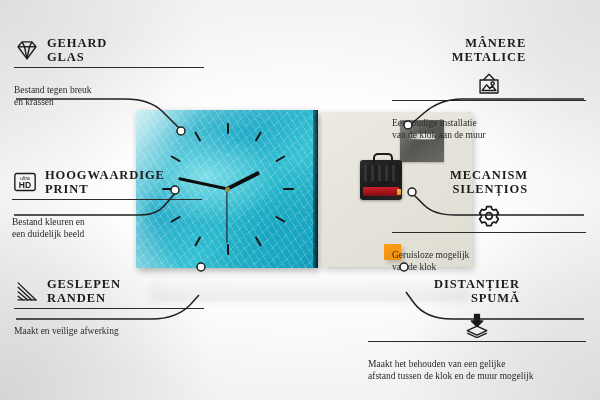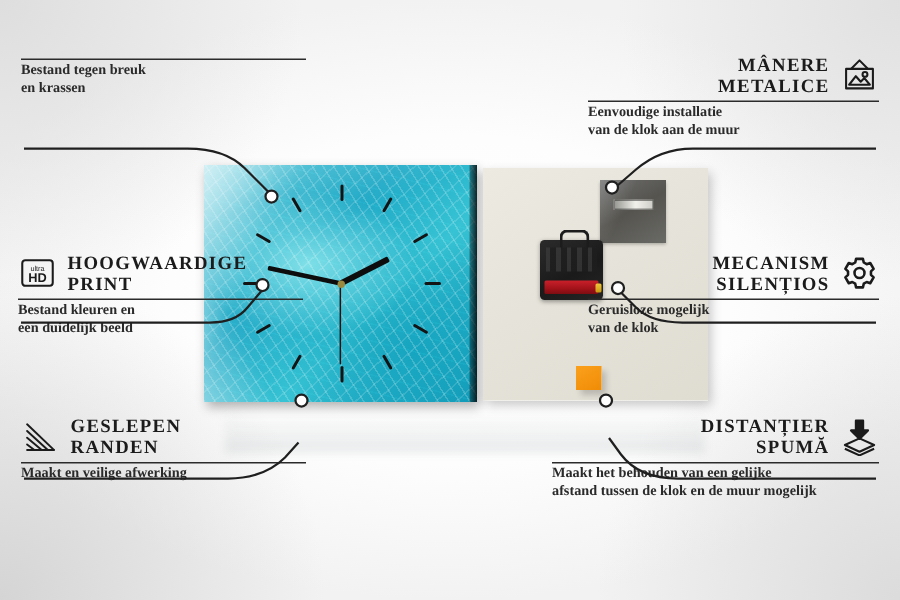--- a/index.html
+++ b/index.html
@@ -20,34 +20,33 @@
       radial-gradient(circle at 0% 0%, rgba(215,215,215,.75) 0%, rgba(215,215,215,0) 28%),
       radial-gradient(circle at 100% 0%, rgba(215,215,215,.65) 0%, rgba(215,215,215,0) 26%),
       radial-gradient(circle at 0% 100%, rgba(205,205,205,.8) 0%, rgba(205,205,205,0) 30%),
       radial-gradient(circle at 100% 100%, rgba(210,210,210,.7) 0%, rgba(210,210,210,0) 28%);
     pointer-events:none;z-index:0;
   }
 
   
   .feature{position:absolute;z-index:6;}
   .feat-head{display:flex;align-items:center;gap:7px;}
-  .feat-head.right{flex-direction:row;justify-content:flex-end;}
+  .feat-head.right{flex-direction:column;justify-content:flex-end;}
   .feat-title{
     font-family:"Liberation Serif", serif;
     font-size:12.5px;font-weight:700;letter-spacing:.9px;
     color:#1b1b1b;line-height:14px;text-transform:uppercase;
     white-space:pre-line;
   }
   .feat-title.ralign{text-align:right;}
   .rule{height:1px;background:#2b2b2b;margin-top:3px;}
   .feat-desc{
     font-family:"Liberation Serif", serif;
-    font-size:9.5px;color:#2a2a2a;line-height:11.5px;margin-top:2px;
+    font-size:9.5px;color:#2a2a2a;line-height:11.5px;margin-top:17px;
     white-space:pre-line;
-    font-weight:bold;
   }
   .feat-desc.ralign{text-align:left;}
   .ico{flex:0 0 auto;width:26px;height:26px;display:block;text-align:right;}
   .ico svg{display:block;width:26px;height:26px;}
 
   
   #f-glass{left:14px;top:36px;width:190px;}
   #f-print{left:12px;top:168px;width:190px;}
   #f-edges{left:14px;top:277px;width:190px;}
   
@@ -209,20 +208,34 @@
       <circle cx="181" cy="131" r="4"></circle>
       <circle cx="175" cy="190" r="4"></circle>
       <circle cx="201" cy="267" r="4"></circle>
       <circle cx="408" cy="125" r="4"></circle>
       <circle cx="412" cy="192" r="4"></circle>
       <circle cx="404" cy="267" r="4"></circle>
     </g>
   </svg>
 
   <div class="feature" id="f-glass">
+    <div class="feat-head">
+      <span class="ico">
+        <svg viewBox="0 0 32 32">
+            <g fill="none" stroke="#1b1b1b" stroke-width="1.7" stroke-linejoin="round">
+          <path d="M5,12 L16,27 L27,12 L22,6 L10,6 Z"></path>
+          <path d="M5,12 L27,12"></path>
+              <path d="M10,6 L13,12 L16,27"></path>
+              <path d="M22,6 L19,12 L16,27"></path>
+        </g>
+          </svg>
+      </span>
+      <span class="feat-title">GEHARD
+GLAS</span>
+    </div>
     <div class="rule"></div>
     <div class="feat-desc">Bestand tegen breuk
 en krassen</div>
   </div>
 
   <div class="feature" id="f-print">
     <div class="feat-head">
       <span class="ico">
         <svg viewBox="0 0 32 32">
           <rect x="3.5" y="5.5" width="25" height="21" rx="2.5" fill="none" stroke="#1b1b1b" stroke-width="1.7"></rect>

